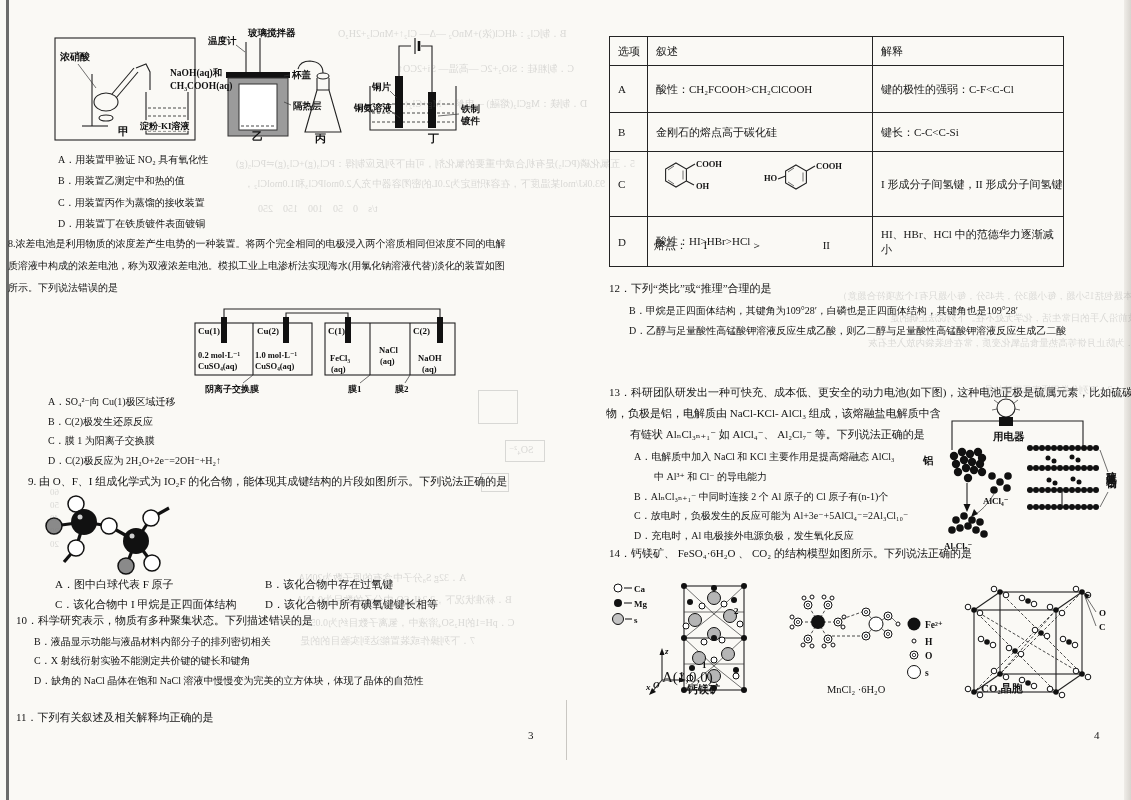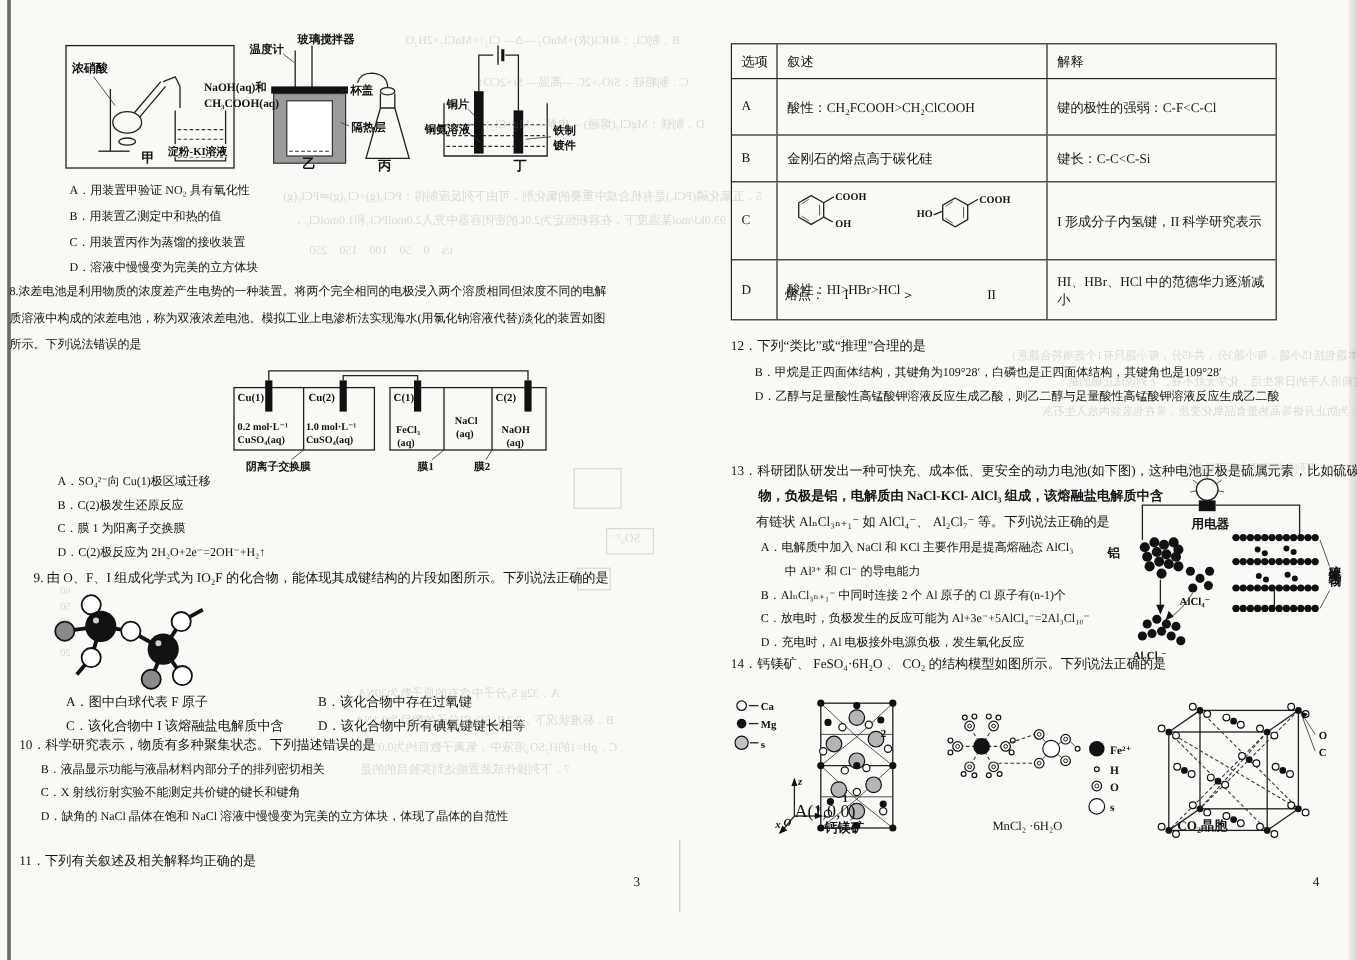--- a/index.html
+++ b/index.html
@@ -109,21 +109,21 @@
       <text x="413" y="84" font-size="9.5">铁制</text>
       <text x="413" y="96" font-size="9.5">镀件</text>
       <line x1="411" y1="86" x2="390" y2="88" class="lnthin"></line>
       <text x="380" y="114" font-size="11">丁</text>
     </svg>
 
     <div class="list" style="left:58px;top:149px;line-height:21.3px;">
         <div>A．用装置甲验证 NO₂ 具有氧化性</div>
         <div>B．用装置乙测定中和热的值</div>
         <div>C．用装置丙作为蒸馏的接收装置</div>
-        <div>D．溶液中慢慢变为完美的立方体块</div>
+        <div>D．用装置丁在铁质镀件表面镀铜</div>
       </div>
 
     <div class="list" style="left:8px;top:233px;line-height:22px;">
         <div>8.浓差电池是利用物质的浓度差产生电势的一种装置。将两个完全相同的电极浸入两个溶质相同但浓度不同的电解</div>
         <div>质溶液中构成的浓差电池，称为双液浓差电池。模拟工业上电渗析法实现海水(用氯化钠溶液代替)淡化的装置如图</div>
         <div>所示。下列说法错误的是</div>
       </div>
 
     <svg style="left:185px;top:303px" width="290" height="94" viewBox="0 0 290 94">
       <polyline points="39,14 39,6 255,6 255,14" class="ln"></polyline>
@@ -187,21 +187,21 @@
       <circle cx="48" cy="28" r="13" class="fillb"></circle>
       <circle cx="100" cy="47" r="13" class="fillb"></circle>
       <circle cx="115" cy="24" r="8" fill="#fff" stroke="#111" stroke-width="1.5"></circle>
       <circle cx="90" cy="72" r="8" fill="#8a8a8a" stroke="#111" stroke-width="1.5"></circle>
       <circle cx="116" cy="69" r="8" fill="#fff" stroke="#111" stroke-width="1.5"></circle>
       <circle cx="44" cy="23" r="2.5" fill="#fff" opacity=".8"></circle>
       <circle cx="96" cy="42" r="2.5" fill="#fff" opacity=".8"></circle>
     </svg>
     <div class="tx" style="left:55px;top:577px;">A．图中白球代表 F 原子</div>
     <div class="tx" style="left:265px;top:577px;">B．该化合物中存在过氧键</div>
-    <div class="tx" style="left:55px;top:597px;">C．该化合物中 I 该熔融盐电解质中含</div>
+    <div class="tx" style="left:55px;top:597px;">C．该化合物中 I 甲烷是正四面体结构</div>
     <div class="tx" style="left:265px;top:597px;">D．该化合物中所有碘氧键键长相等</div>
 
     <div class="tx" style="left:16px;top:613px;">10．科学研究表示，物质有多种聚集状态。下列描述错误的是</div>
     <div class="list" style="left:34px;top:632px;line-height:19.4px;">
         <div>B．液晶显示功能与液晶材料内部分子的排列密切相关</div>
         <div>C．X 射线衍射实验不能测定共价键的键长和键角</div>
         <div>D．缺角的 NaCl 晶体在饱和 NaCl 溶液中慢慢变为完美的立方体块，体现了晶体的自范性</div>
       </div>
 
     <div class="tx" style="left:16px;top:710px;">11．下列有关叙述及相关解释均正确的是</div>
@@ -266,21 +266,21 @@
             <polygon points="32,10 42.4,16 42.4,28 32,34 21.6,28 21.6,16" class="ln"></polygon>
             <line x1="39" y1="17.5" x2="39" y2="26.5" class="lnthin"></line>
             <line x1="30" y1="13" x2="24" y2="17" class="lnthin"></line>
             <line x1="30" y1="31" x2="24" y2="27" class="lnthin"></line>
             <line x1="42.4" y1="16" x2="51" y2="11" class="ln"></line>
             <text x="52" y="14" font-size="8.5" font-weight="normal">COOH</text>
           </svg>
           <div class="tx pre" style="left:6px;top:46px;">熔点：      I                ＞                      II</div>
         </div>
         <div class="tc c3">
-            <span>I 形成分子内氢键，II 科学研究表示</span>
+            <span>I 形成分子间氢键，II 形成分子间氢键</span>
           </div>
       </div>
       <div class="trow" style="height:49px;">
         <div class="tc c1">
             <span>D</span>
           </div>
         <div class="tc c2">
             <span>酸性：HI&gt;HBr&gt;HCl</span>
           </div>
         <div class="tc c3">
@@ -289,21 +289,21 @@
       </div>
     </div>
 
     <div class="tx" style="left:609px;top:281px;">12．下列“类比”或“推理”合理的是</div>
     <div class="list" style="left:629px;top:301px;line-height:20.4px;">
         <div>B．甲烷是正四面体结构，其键角为109°28′，白磷也是正四面体结构，其键角也是109°28′</div>
         <div>D．乙醇与足量酸性高锰酸钾溶液反应生成乙酸，则乙二醇与足量酸性高锰酸钾溶液反应生成乙二酸</div>
       </div>
 
     <div class="tx" style="left:609px;top:385px;">13．科研团队研发出一种可快充、成本低、更安全的动力电池(如下图)，这种电池正极是硫属元素，比如硫碳复合</div>
-    <div class="tx" style="left:632px;top:406px;font-weight:bold;">物，负极是铝，电解质由 NaCl-KCl- AlCl₃ 组成，该熔融盐电解质中含</div>
+    <div class="tx" style="left:606px;top:406px;">物，负极是铝，电解质由 NaCl-KCl- AlCl₃ 组成，该熔融盐电解质中含</div>
     <div class="tx" style="left:630px;top:427px;">有链状 AlₙCl₃ₙ₊₁⁻ 如 AlCl₄⁻、 Al₂Cl₇⁻ 等。下列说法正确的是</div>
     <div class="list" style="left:634px;top:447px;line-height:19.8px;">
         <div>A．电解质中加入 NaCl 和 KCl 主要作用是提高熔融态 AlCl₃</div>
         <div style="padding-left: 20px;">中 Al³⁺ 和 Cl⁻ 的导电能力</div>
         <div>B．AlₙCl₃ₙ₊₁⁻ 中同时连接 2 个 Al 原子的 Cl 原子有(n-1)个</div>
         <div>C．放电时，负极发生的反应可能为 Al+3e⁻+5AlCl₄⁻=2Al₃Cl₁₀⁻</div>
         <div>D．充电时，Al 电极接外电源负极，发生氧化反应</div>
       </div>
 
     <svg style="left:920px;top:388px" width="210" height="178" viewBox="0 0 210 178">

